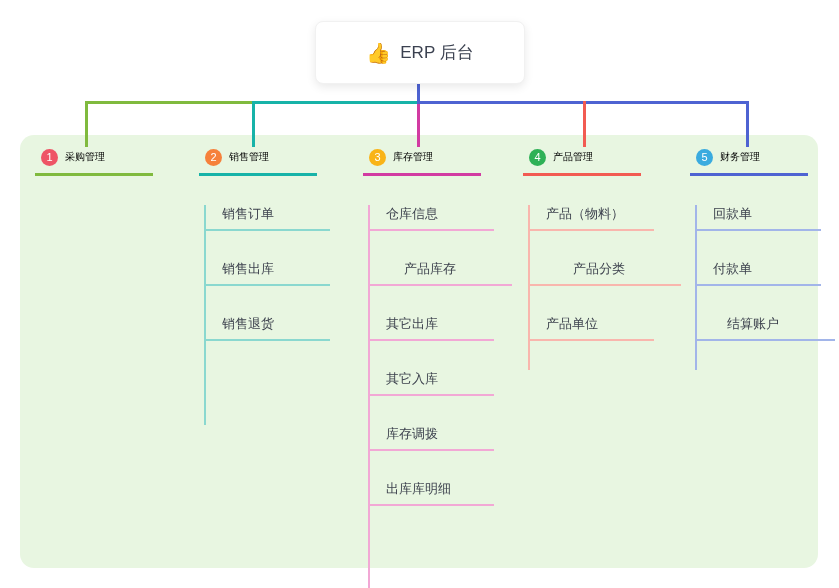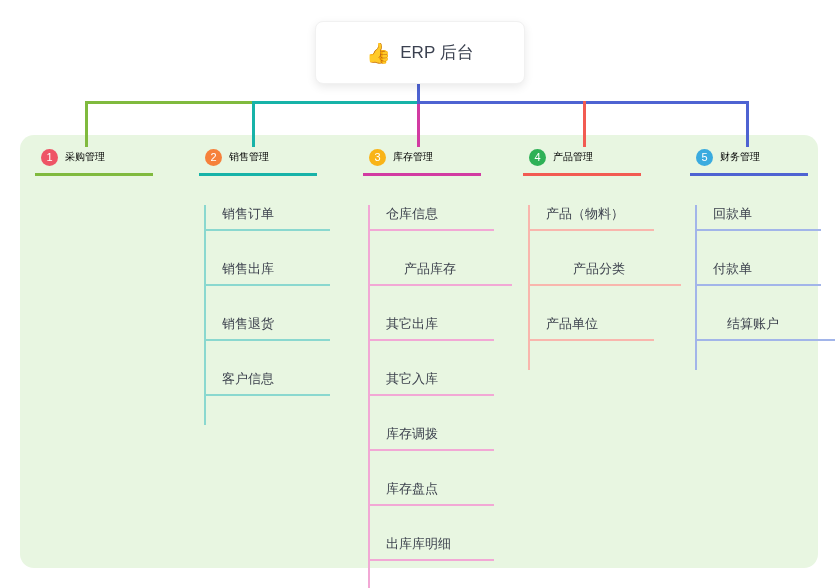--- a/index.html
+++ b/index.html
@@ -59,37 +59,35 @@
   <div class="branch" style="left:199px;">
     <div class="branch-header" style="border-bottom-color: rgb(23, 179, 168);">
       <span class="badge" style="background-color: rgb(246, 129, 59);">2</span>
       <span class="branch-label">销售管理</span>
     </div>
     <div class="children">
       <div class="child-line" style="height: 220px; background-color: rgb(138, 216, 207);"></div>
       <div class="child" style="border-bottom-color: rgb(138, 216, 207);">销售订单</div>
       <div class="child" style="border-bottom-color: rgb(138, 216, 207);">销售出库</div>
       <div class="child" style="border-bottom-color: rgb(138, 216, 207);">销售退货</div>
-      <div class="child" style="border-bottom-color: rgb(138, 216, 207);">客户信息</div>
     </div>
   </div>
 
   <div class="branch" style="left:363px;">
     <div class="branch-header" style="border-bottom-color: rgb(210, 59, 162);">
       <span class="badge" style="background-color: rgb(249, 180, 23);">3</span>
       <span class="branch-label">库存管理</span>
     </div>
     <div class="children">
       <div class="child-line" style="height: 385px; background-color: rgb(242, 168, 213);"></div>
       <div class="child" style="border-bottom-color: rgb(242, 168, 213);">仓库信息</div>
       <div class="child" style="border-bottom-color: rgb(242, 168, 213); padding-left: 36px;">产品库存</div>
       <div class="child" style="border-bottom-color: rgb(242, 168, 213);">其它出库</div>
       <div class="child" style="border-bottom-color: rgb(242, 168, 213);">其它入库</div>
       <div class="child" style="border-bottom-color: rgb(242, 168, 213);">库存调拨</div>
-      <div class="child" style="border-bottom-color: rgb(242, 168, 213);">库存盘点</div>
       <div class="child" style="border-bottom-color: rgb(242, 168, 213);">出库库明细</div>
     </div>
   </div>
 
   <div class="branch" style="left:523px;">
     <div class="branch-header" style="border-bottom-color: rgb(242, 91, 82);">
       <span class="badge" style="background-color: rgb(46, 177, 86);">4</span>
       <span class="branch-label">产品管理</span>
     </div>
     <div class="children">

